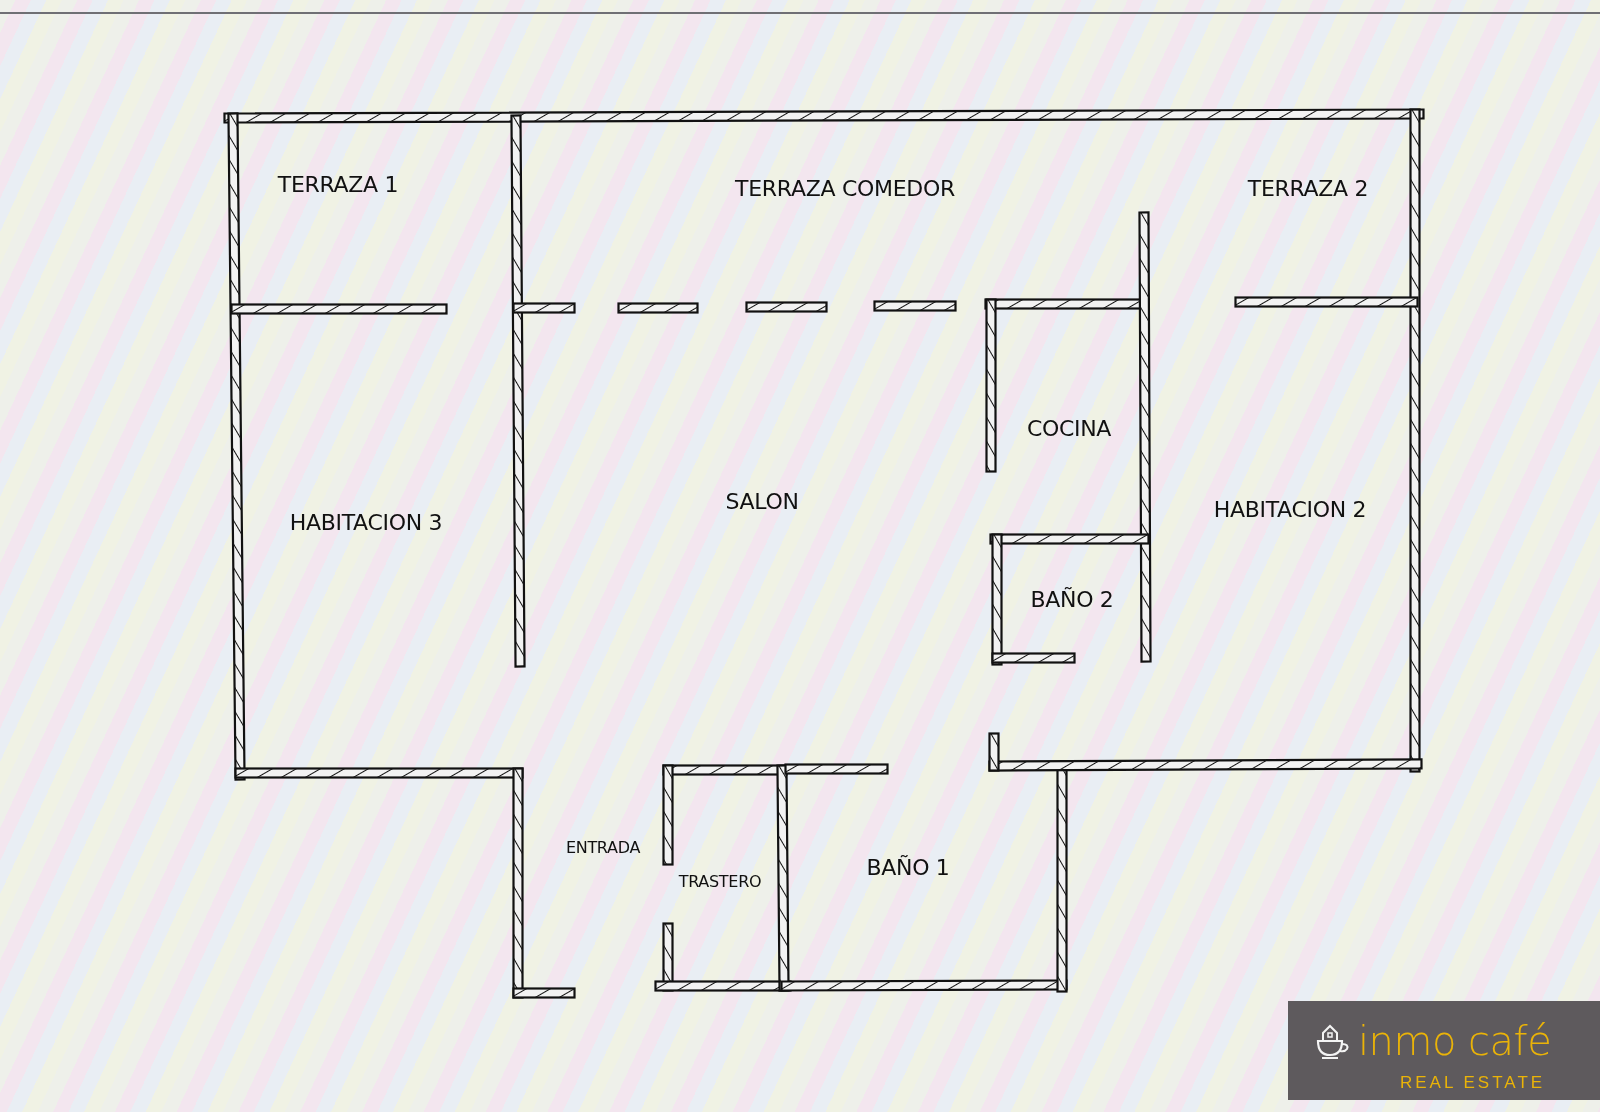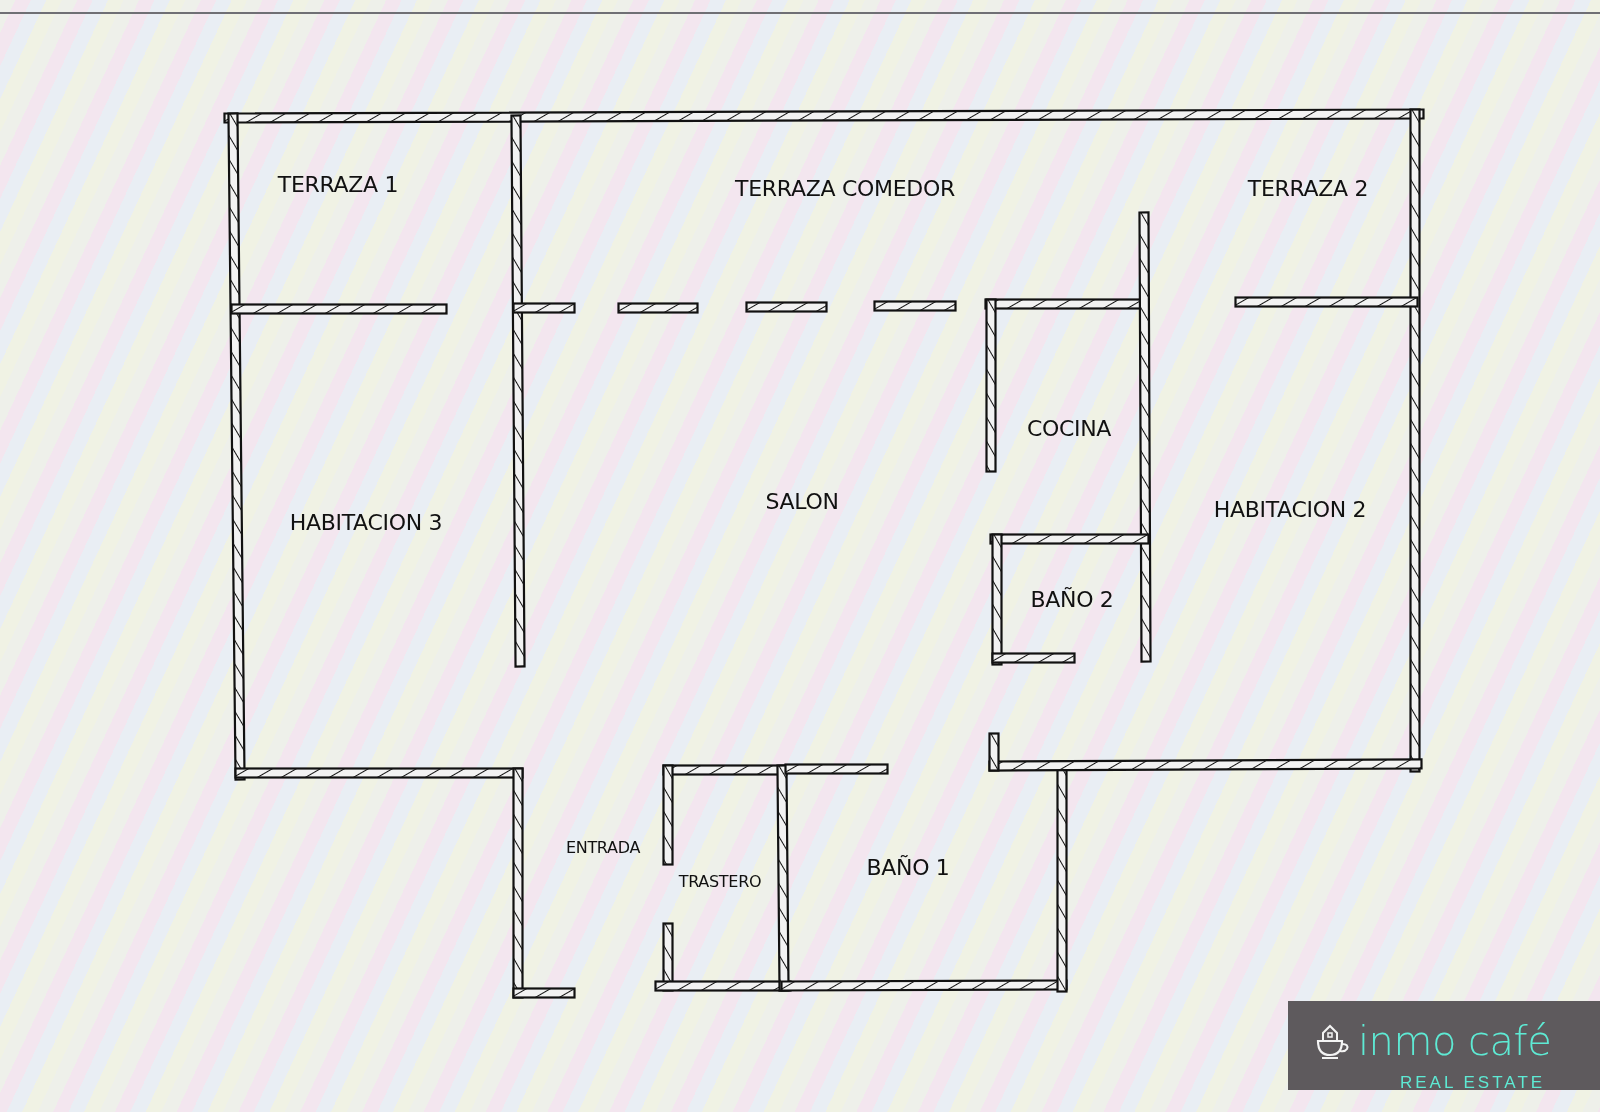--- a/index.html
+++ b/index.html
@@ -9,22 +9,22 @@
     font-family: "DejaVu Sans", sans-serif;
   }
   .top-line { position: absolute; left: 0; top: 12px; width: 1600px; height: 2px; background: #6f6f74; }
   #plan { position: absolute; left: 0; top: 0; }
   .room-label {
     position: absolute; color: #111; font-family: "DejaVu Sans", sans-serif;
     font-size: 22px; letter-spacing: -0.3px; white-space: nowrap; transform: translate(-50%, -50%);
   }
   .room-label.small { font-size: 16px; }
   .logo {
-    position: absolute; left: 1288px; top: 1001px; width: 312px; height: 89px;
-    background: #5e5a5d; color: #5eead4;
+    position: absolute; left: 1288px; top: 1001px; width: 312px; height: 99px;
+    background: #5e5a5d; color: #eab308;
   }
   .logo-row { position: absolute; left: 26px; top: 18px; display: flex; align-items: center; }
   .logo-icon { width: 38px; height: 40px; margin-right: 6px; }
   .logo-name { font-family: "DejaVu Sans", sans-serif; font-size: 40px; font-weight: 300; letter-spacing: -0.5px; line-height: 44px; }
   .logo-sub { position: absolute; left: 112px; top: 72px; font-family: "Liberation Sans", sans-serif; font-size: 17px; letter-spacing: 3px; }
 </style>
 </head>
 <body>
 
 <div class="top-line"></div>
@@ -67,21 +67,21 @@
       <rect x="-4.5" y="-4.5" width="432.00472810596335" height="9" fill="url(#hatch)" stroke="#111111" stroke-width="2.2" transform="translate(994,766) rotate(-0.2709000121288595)"></rect>
       <rect x="-4.5" y="-4.5" width="37" height="9" fill="url(#hatch)" stroke="#111111" stroke-width="2.2" transform="translate(994,738) rotate(90)"></rect>
     </g>
 </svg>
 
 <div id="labels">
     <div class="room-label" style="left: 338px; top: 184px;">TERRAZA 1</div>
     <div class="room-label" style="left: 845px; top: 188px;">TERRAZA COMEDOR</div>
     <div class="room-label" style="left: 1308px; top: 188px; text-align: right;">TERRAZA 2</div>
     <div class="room-label" style="left: 1069px; top: 428px;">COCINA</div>
-    <div class="room-label" style="left: 802px; top: 501px; text-align: center;">SALON</div>
+    <div class="room-label" style="left: 762px; top: 501px; text-align: center;">SALON</div>
     <div class="room-label" style="left: 366px; top: 522px;">HABITACION 3</div>
     <div class="room-label" style="left: 1290px; top: 509px;">HABITACION 2</div>
     <div class="room-label" style="left: 1072px; top: 599px; text-align: right;">BAÑO 2</div>
     <div class="room-label small" style="left: 603px; top: 847px;">ENTRADA</div>
     <div class="room-label small" style="left: 720px; top: 881px;">TRASTERO</div>
     <div class="room-label" style="left: 908px; top: 867px;">BAÑO 1</div>
   </div>
 
 <div class="logo">
   <div class="logo-row">

